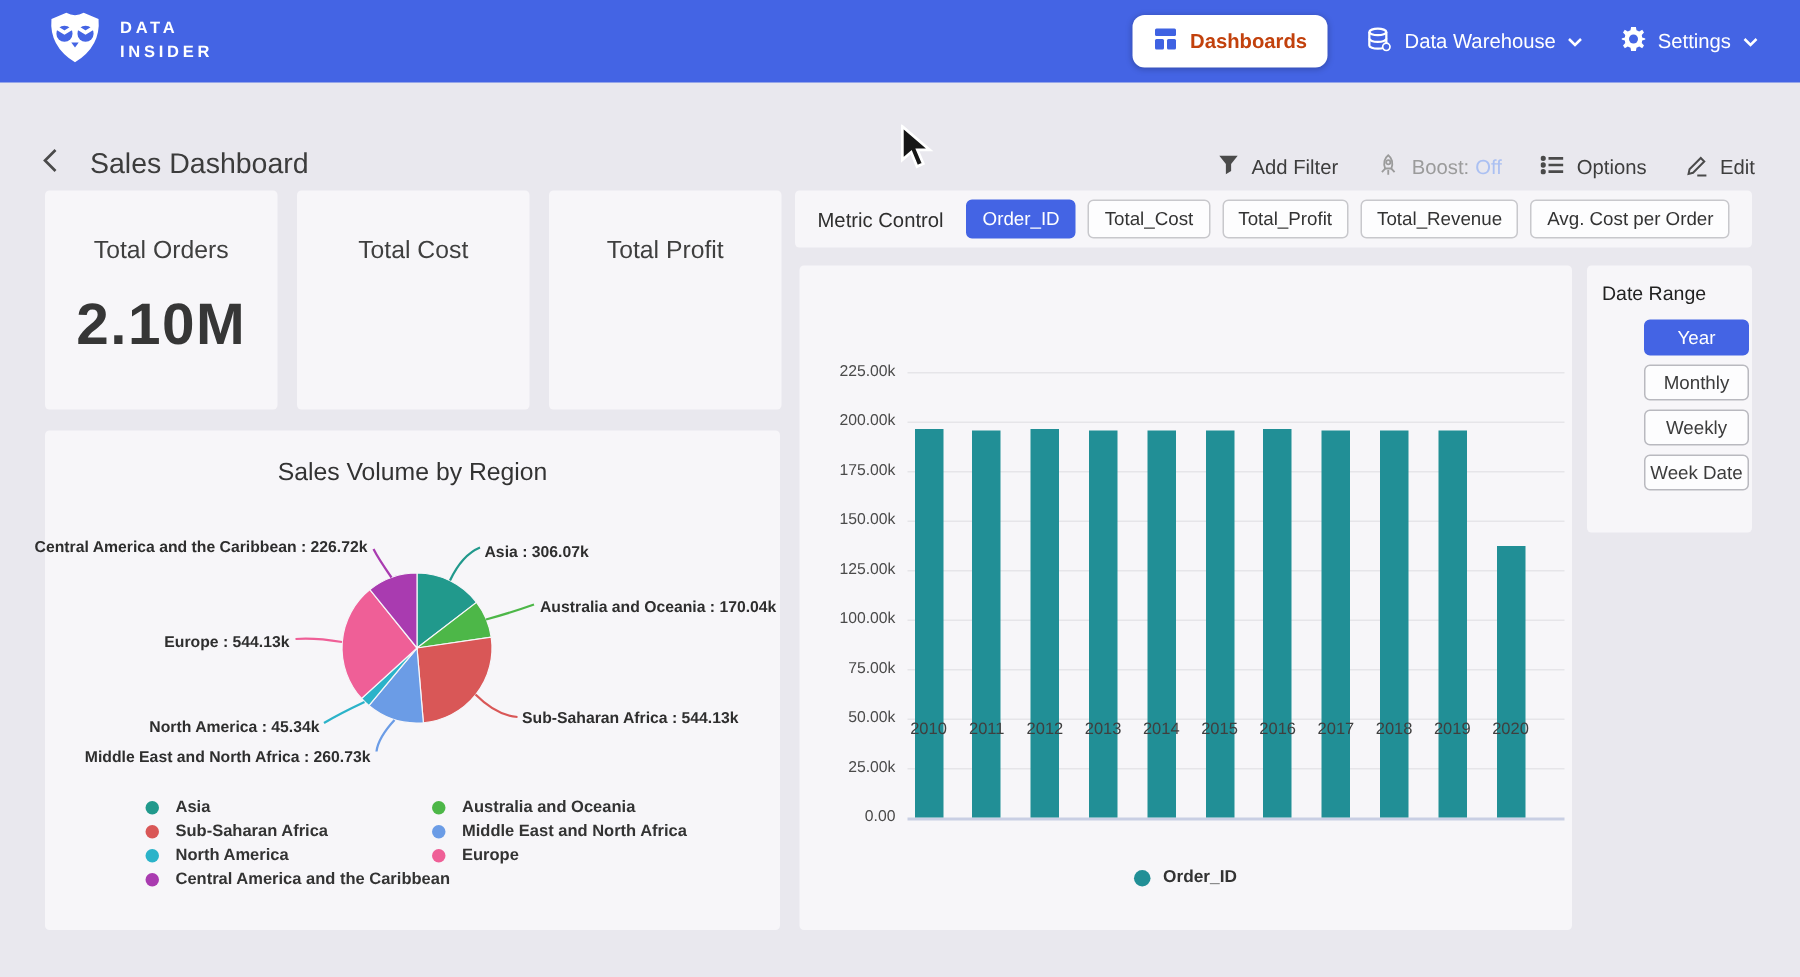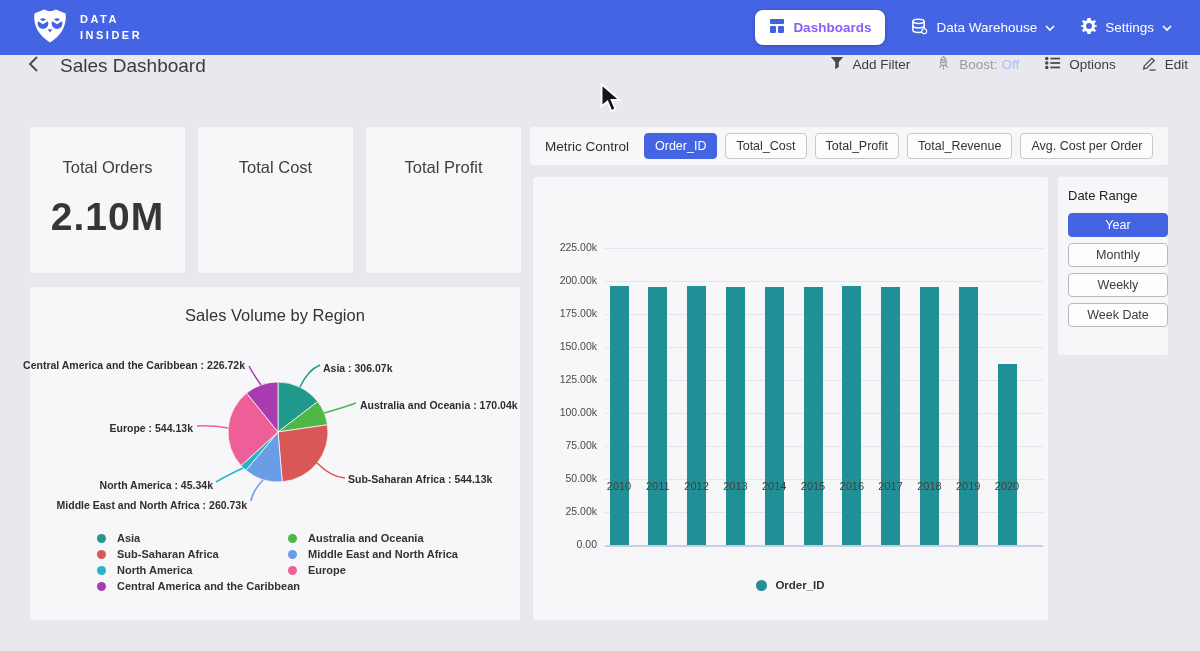--- a/index.html
+++ b/index.html
@@ -6,27 +6,27 @@
   html,body { width:1200px; height:651px; overflow:hidden; }
   body { font-family:"Liberation Sans", sans-serif; background:#e9e8ee; position:relative; }
 
   
   .nav { position:absolute; left:0; top:0; width:1200px; height:55px; background:#4464e4;
          display:flex; align-items:center; justify-content:space-between; padding:0 28px 0 30px;gap:28px; }
   .brand { display:flex; align-items:center; gap:10px; }
   .brand-text { color:#fff; font-size:11px; font-weight:bold; letter-spacing:2.5px; line-height:1.45; }
   .nav-right { display:flex; align-items:center; gap:26px; }
   .nav-item { display:flex; align-items:center; gap:8px; color:#fff; font-size:13.5px; cursor:pointer; }
-  .nav-pill { background:#fff; color:#8b5cf6; font-weight:bold; padding:8px 14px; border-radius:8px;
+  .nav-pill { background:#fff; color:#c2410c; font-weight:bold; padding:8px 14px; border-radius:8px;
               display:flex; align-items:center; gap:8px; font-size:13.5px; box-shadow:0 1px 4px rgba(0,0,0,.25); cursor:pointer;margin-left:12px; }
   .chev { display:inline-block; }
 
   
   .subheader { position:absolute; left:0; top:55px; width:1200px; height:66px;
-               display:flex; align-items:flex-start; justify-content:space-between; padding:0 12px 0 28px; }
+               display:flex; align-items:flex-end; justify-content:space-between; padding:0 30px 0 28px; }
   .sub-left { display:flex; align-items:center; gap:20px; }
   .page-title { font-size:19px; color:#3c3c3c; }
   .sub-actions { display:flex; align-items:center; gap:26px; }
   .action { display:flex; align-items:center; gap:8px; font-size:13.5px; color:#3d3d3d; cursor:pointer; }
   .boost-label { color:#9b9b9b; }
   .boost-off { color:#abc0f2; }
 
   
   .card { position:absolute; background:#f7f6f9; border-radius:3px; }
   .kpi { width:155px; height:146px; top:127px; text-align:center; }
@@ -57,22 +57,22 @@
   .ytick { position:absolute; right:100%; transform:translate(-8px,-55%); font-size:10.5px; color:#4a4a4a; white-space:nowrap; }
   .bar { position:absolute; bottom:0; width:19px; }
   .xtick { position:absolute; top:303px; transform:translateX(-50%); font-size:11px; color:#3f3f3f; }
   .bar-legend { position:absolute; left:0; right:0; top:402px; display:flex; justify-content:center; align-items:center; gap:8px; }
   .bar-legend-dot { width:11px; height:11px; border-radius:50%; }
   .bar-legend-text { font-size:11.5px; font-weight:bold; color:#333; }
 
   
   .date-card { left:1058px; top:177px; width:110px; height:178px; padding:11px 10px; }
   .date-label { font-size:13px; color:#222; margin-bottom:10px; }
-  .date-btn { width:100px; height:24px; margin-bottom:6px; border-radius:4px; background:#fdfdfe;
-              border:1px solid #b9b9bf; font-size:12.5px; color:#3c3c3c; display:flex; align-items:center; justify-content:center; cursor:pointer; }
+  .date-btn { width:70px; height:24px; margin-bottom:6px; border-radius:4px; background:#fdfdfe;
+              border:1px solid #b9b9bf; font-size:12.5px; color:#3c3c3c; display:flex; align-items:center; justify-content:center; cursor:pointer;margin-left:28px; }
   .date-btn.selected { background:#4464e4; border-color:#4464e4; color:#fff; }
 
   .cursor { position:absolute; left:599px; top:83px; z-index:50; pointer-events:none; }
 </style>
 </head>
 <body>
 
 <div class="nav">
   <div class="brand">
     <span>

